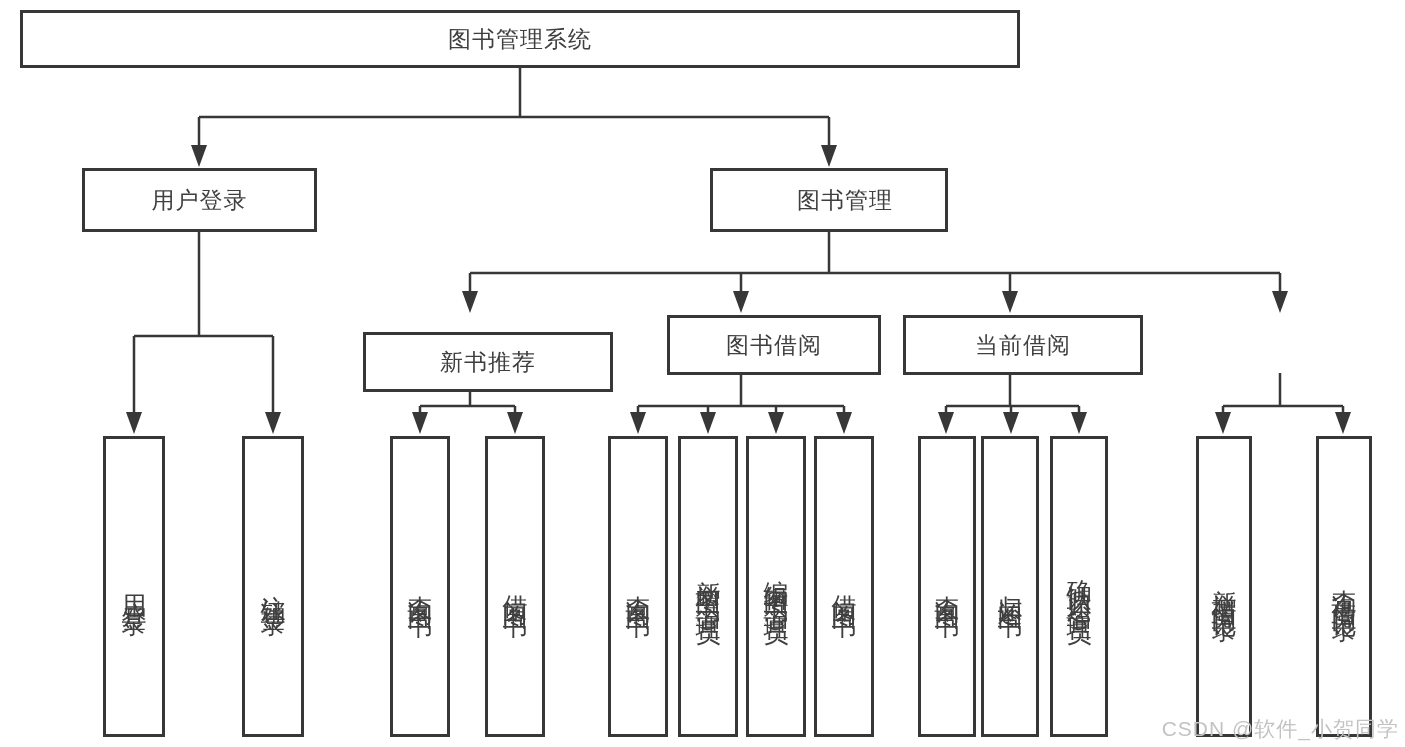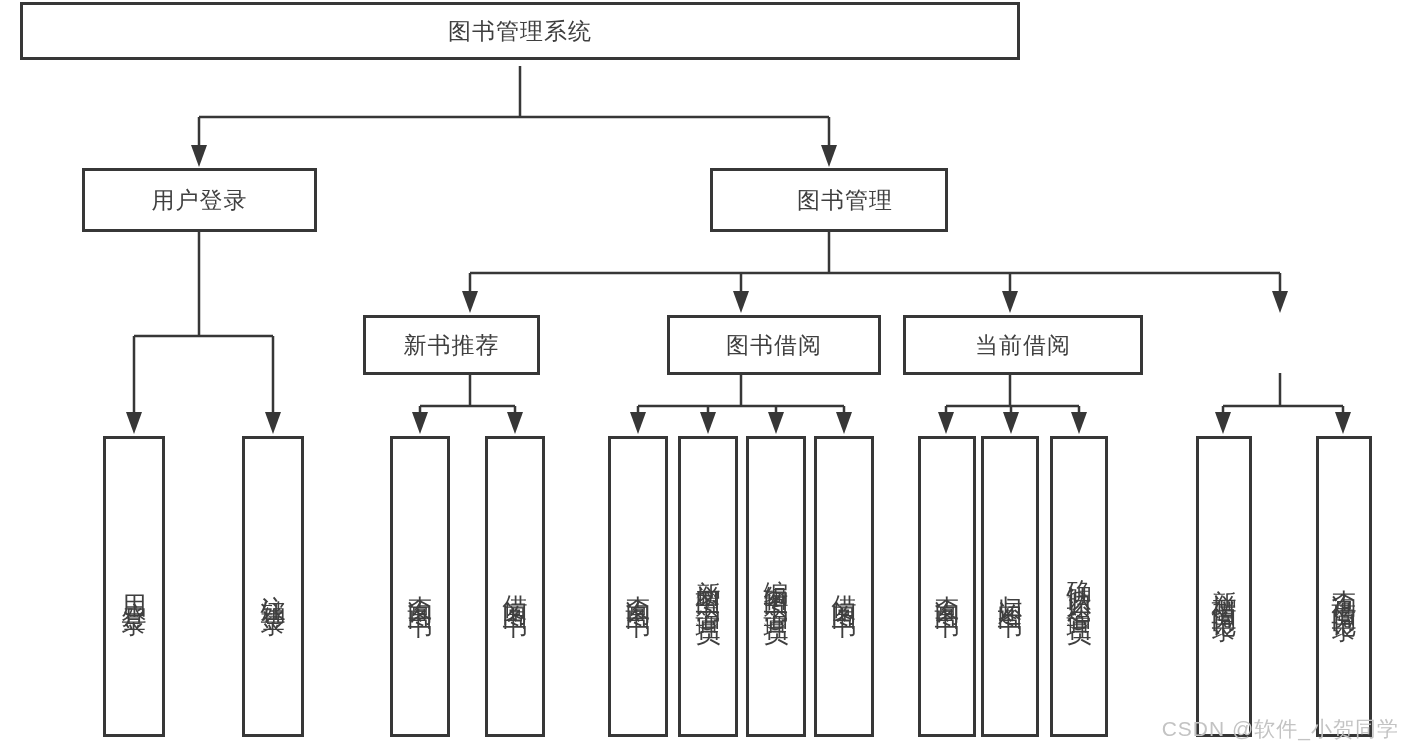--- a/index.html
+++ b/index.html
@@ -98,32 +98,32 @@
       <polygon points="768,412 784,412 776,434"></polygon>
       <polygon points="836,412 852,412 844,434"></polygon>
       <polygon points="938,412 954,412 946,434"></polygon>
       <polygon points="1003,412 1019,412 1011,434"></polygon>
       <polygon points="1071,412 1087,412 1079,434"></polygon>
       <polygon points="1215,412 1231,412 1223,434"></polygon>
       <polygon points="1335,412 1351,412 1343,434"></polygon>
     </g>
   </svg>
 
-  <div class="box" style="left:20px; top:2px; width:1000px; height:58px;">
+  <div class="box" style="left:20px; top:10px; width:1000px; height:58px;">
     <span class="h-label">图书管理系统</span>
   </div>
 
   <div class="box" style="left:82px; top:168px; width:235px; height:64px;">
     <span class="h-label">用户登录</span>
   </div>
   <div class="box" style="left:710px; top:168px; width:238px; height:64px;padding-left:32px;">
     <span class="h-label">图书管理</span>
   </div>
 
-  <div class="box" style="left:363px; top:315px; width:177px; height:60px;justify-content:center;">
+  <div class="box" style="left:363px; top:332px; width:250px; height:60px;justify-content:center;">
     <span class="h-label">新书推荐</span>
   </div>
   <div class="box" style="left:634px; top:315px; width:214px; height:60px;margin-left:33px;">
     <span class="h-label">图书借阅</span>
   </div>
   <div class="box" style="left:903px; top:315px; width:240px; height:60px;">
     <span class="h-label">当前借阅</span>
   </div>
 
   <div class="box vbox" style="left:103px; width:62px;">

